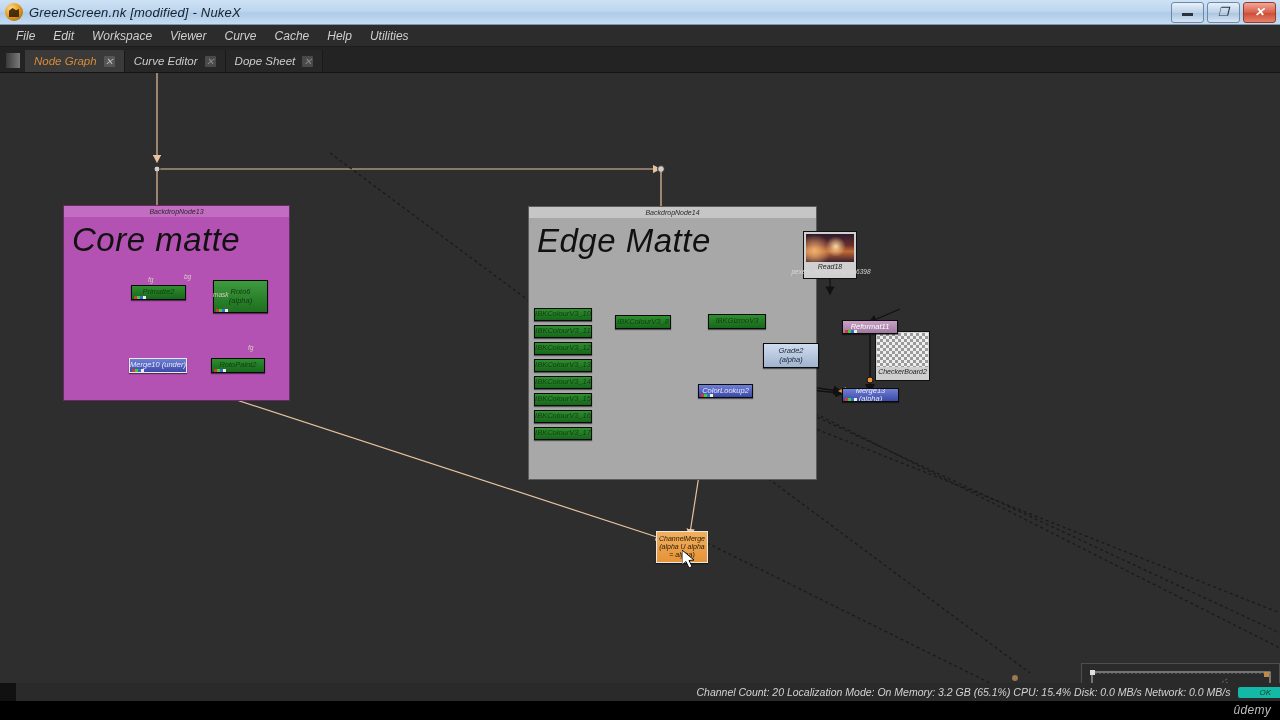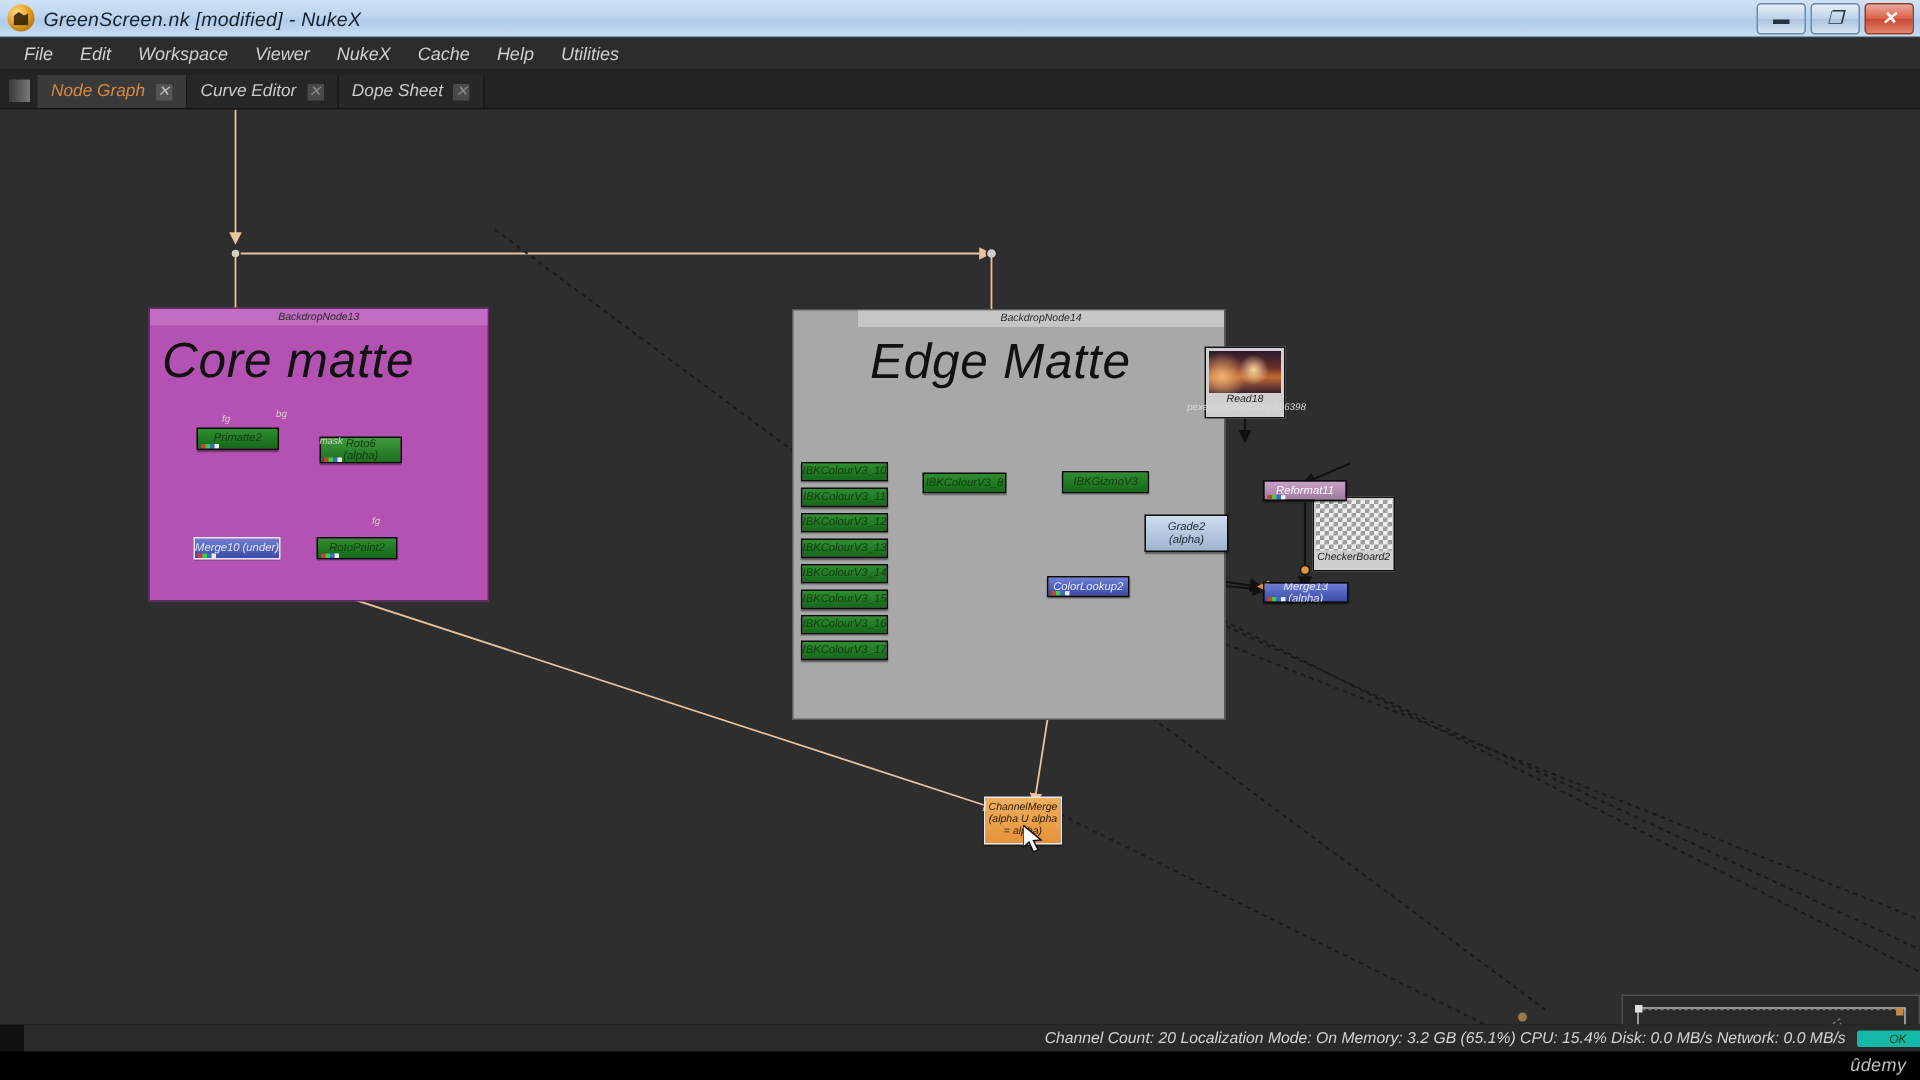--- a/index.html
+++ b/index.html
@@ -86,23 +86,23 @@
   .backdrop { position:absolute; border:1px solid rgba(0,0,0,.45); }
   .backdrop .bd-head {
     height:11px; width:100%;
     display:flex; align-items:center; justify-content:center;
     font-size:7px; color:#2b2b2b;
   }
   .backdrop .bd-title {
     font-size:33px; font-weight:400; color:#111; letter-spacing:.5px;
     padding:6px 0 0 8px; line-height:1;
   }
-  #bd-core { left:63px; top:132px; width:227px; height:196px; background:#b452b4;margin-left:36px; }
+  #bd-core { left:63px; top:132px; width:227px; height:196px; background:#b452b4; }
   #bd-core .bd-head { background:#c26cc2; }
-  #bd-edge { left:528px; top:133px; width:289px; height:274px; background:#a8a8a8;padding-left:43px; }
+  #bd-edge { left:528px; top:133px; width:289px; height:274px; background:#a8a8a8; }
   #bd-edge .bd-head { background:#c6c6c6; }
 
   
   .node {
     position:absolute; border:1px solid #0b0b0b;
     font-size:7.5px; color:#dfdfdf; text-align:center;
     display:flex; align-items:center; justify-content:center;
     line-height:1.12; overflow:hidden; white-space:pre-line;
     box-shadow:0 1px 1px rgba(0,0,0,.5);
   }
@@ -200,21 +200,21 @@
       <div class="tb-btn">❐</div>
       <div class="tb-btn close">✕</div>
     </div>
   </div>
 
   <div class="menubar">
     <div class="menu-item">File</div>
     <div class="menu-item">Edit</div>
     <div class="menu-item">Workspace</div>
     <div class="menu-item">Viewer</div>
-    <div class="menu-item">NukeX</div>
+    <div class="menu-item">Curve</div>
     <div class="menu-item">Cache</div>
     <div class="menu-item">Help</div>
     <div class="menu-item">Utilities</div>
   </div>
 
   <div class="tabbar">
     <div class="tab-grip"></div>
     <div class="tab active">
       <span>Node Graph</span>
       <span class="tab-x">✕</span>
@@ -308,21 +308,21 @@
       <div class="bd-title">Edge Matte</div>
     </div>
 
     <div class="node green2" style="left:131px; top:212px; width:55px; height:15px;">
       <span>Primatte2</span>
       <span class="chips">
         <i style="background:#d03a3a"></i><i style="background:#3ad03a"></i><i style="background:#3a6ad0"></i><i style="background:#eee"></i>
       </span>
     </div>
 
-    <div class="node green" style="left:213px; top:207px; width:55px; height:18px;margin-top:11px;">
+    <div class="node green" style="left:213px; top:207px; width:55px; height:33px;">
       <span>Roto6
 (alpha)</span>
       <span class="chips">
         <i style="background:#d03a3a"></i><i style="background:#3ad03a"></i><i style="background:#3a6ad0"></i><i style="background:#eee"></i>
       </span>
     </div>
 
     <div class="node blue selected" style="left:129px; top:285px; width:58px; height:15px;">
       <span>Merge10 (under)</span>
       <span class="chips">

